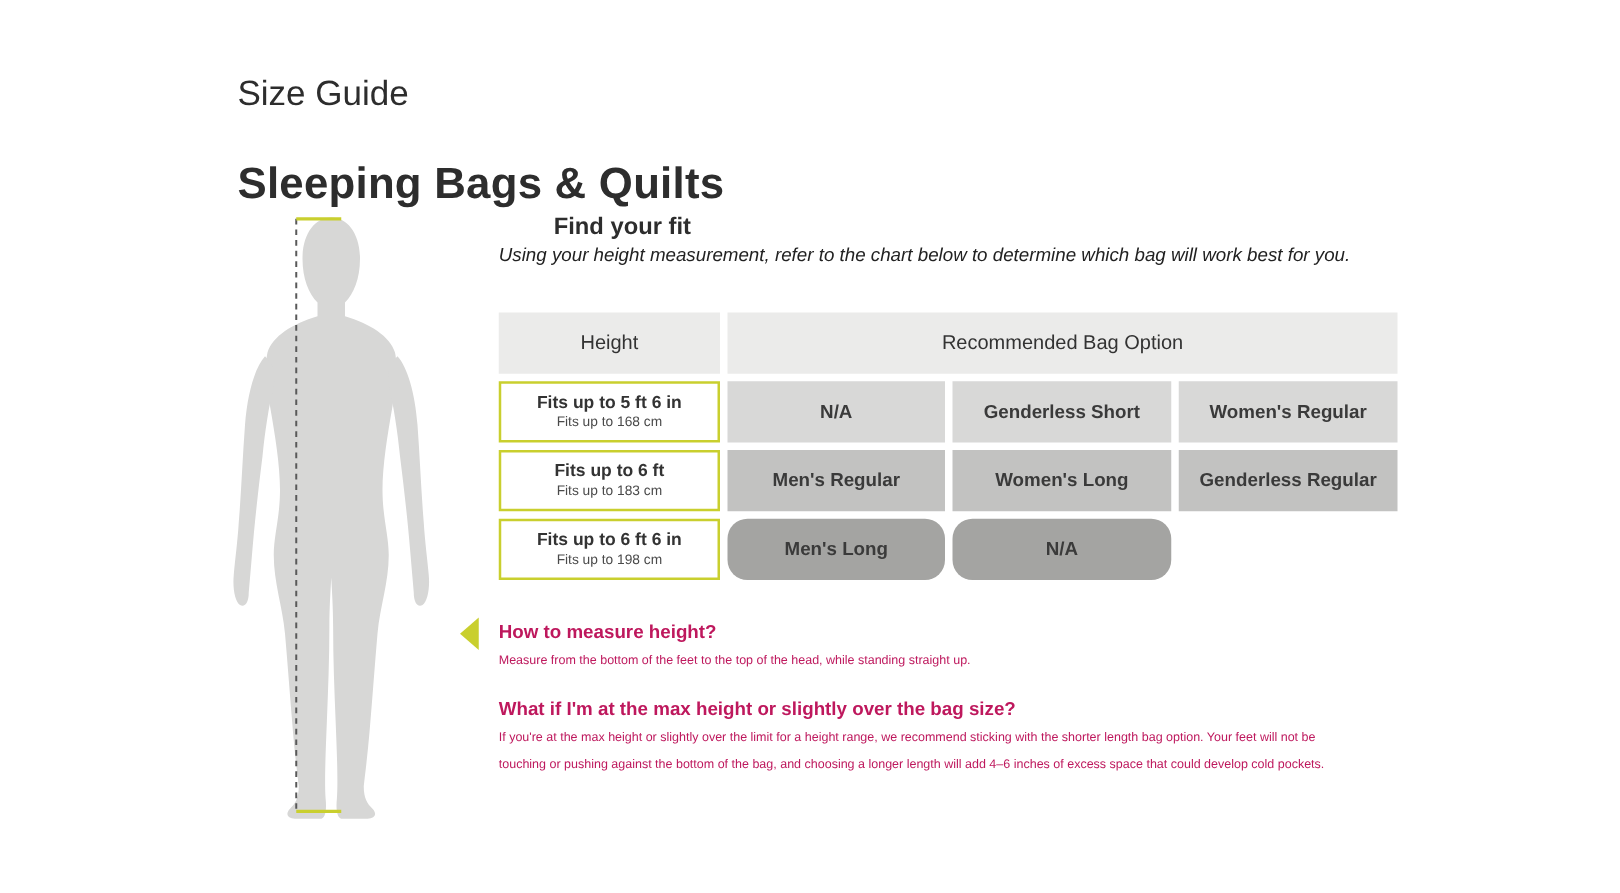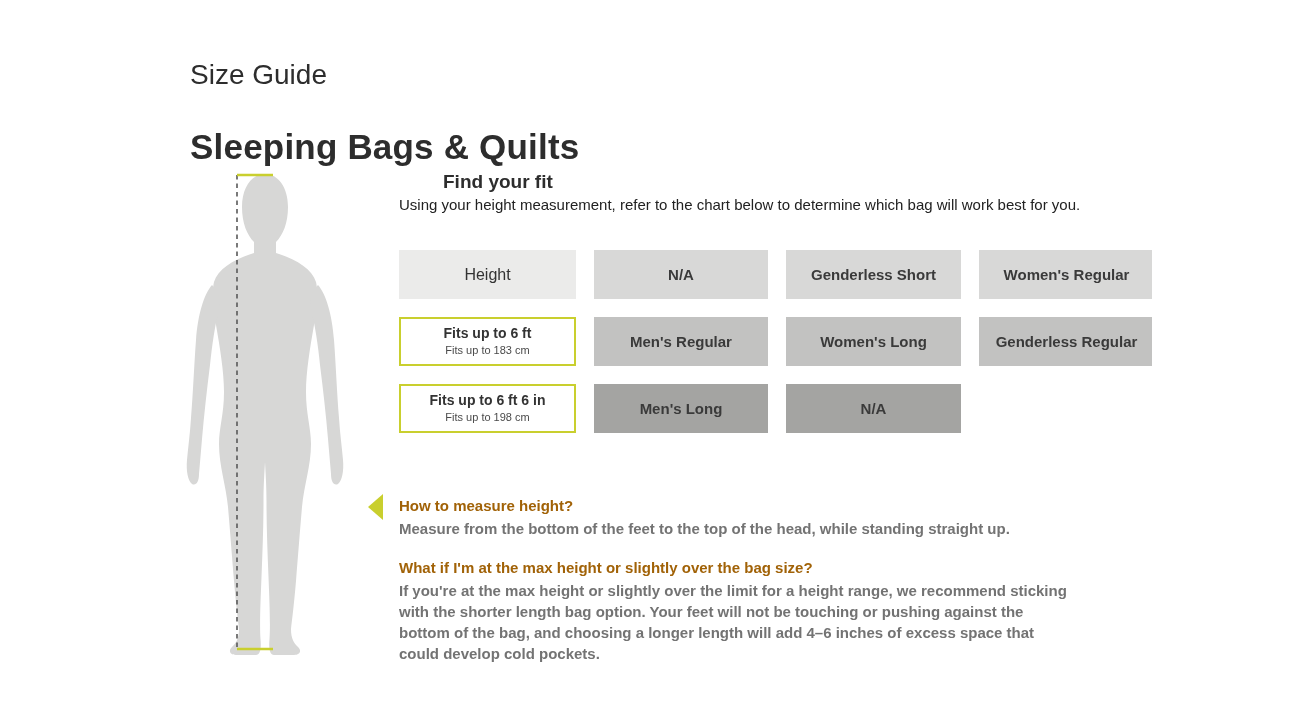--- a/index.html
+++ b/index.html
@@ -20,45 +20,45 @@
   .eyebrow{position:absolute;left:190px;top:60px;font-size:28px;font-weight:400;line-height:1.1;}
   .title{position:absolute;left:190px;top:94px;font-size:35px;font-weight:700;line-height:1.1;letter-spacing:.2px;margin-top:34px;}
 
   .figure{position:absolute;left:185px;top:168px;width:160px;height:490px;}
   .figure svg{display:block;width:100%;height:100%;}
   .silhouette-shape{fill:var(--silhouette);}
   .measure-dash{stroke:var(--measure-line);stroke-width:1.6;stroke-dasharray:4.5 4;fill:none;}
   .marker-line{stroke:var(--accent);stroke-width:2.6;fill:none;}
 
   .intro-heading{position:absolute;left:399px;top:171px;font-size:19px;font-weight:700;margin-left:44px;}
-  .intro-desc{position:absolute;left:399px;top:196px;font-size:15px;white-space:nowrap;color:#222;}
+  .intro-desc{position:absolute;left:399px;top:196px;font-size:15px;white-space:nowrap;color:#222;font-style:italic;}
 
   .size-table{
     position:absolute;left:399px;top:250px;width:707px;
     display:grid;grid-template-columns:177px 174px 175px 175px;
-    grid-template-rows:49px 49px 49px 49px;gap:18px;background:#fff;
+    grid-template-rows:49px 49px 49px 49px;gap:6px;background:#fff;
   }
   .cell{display:flex;align-items:center;justify-content:center;text-align:center;box-sizing:border-box;}
   .head-cell{background:var(--header-cell-bg);font-size:16px;font-weight:400;color:#333;}
   .options-head{grid-column:2 / 5;}
   .height-cell{background:#fff;border:2px solid var(--accent);flex-direction:column;line-height:1.25;}
   .height-primary{font-size:14px;font-weight:700;color:#333;}
   .height-secondary{font-size:11px;font-weight:400;color:#4a4a4a;margin-top:1px;}
   .opt{font-size:15px;font-weight:700;color:#3a3a3a;}
   .r1{background:var(--row-bg-1);}
   .r2{background:var(--row-bg-2);}
-  .r3{background:var(--row-bg-3);}
+  .r3{background:var(--row-bg-3);border-radius:16px;}
 
   .pointer-arrow{
     position:absolute;left:368px;top:494px;width:0;height:0;
     border-top:13px solid transparent;border-bottom:13px solid transparent;
     border-right:15px solid var(--accent);
   }
-  .faq-q{position:absolute;left:399px;font-size:15px;font-weight:700;color:#a16207;}
-  .faq-a{position:absolute;left:399px;font-size:15px;font-weight:700;color:#737373;line-height:21px;}
+  .faq-q{position:absolute;left:399px;font-size:15px;font-weight:700;color:#be185d;}
+  .faq-a{position:absolute;left:399px;font-size:10px;font-weight:400;color:#be185d;line-height:21px;}
   .q1{top:497px;}
   .a1{top:518px;white-space:nowrap;}
   .q2{top:559px;}
   .a2{top:580px;width:678px;}
 </style>
 </head>
 <body>
 
 <div class="page">
 
@@ -76,21 +76,28 @@
     </svg>
   </div>
 
   <div class="intro-heading">Find your fit</div>
   <div class="intro-desc">Using your height measurement, refer to the chart below to determine which bag will work best for you.</div>
 
   <div class="size-table">
     <div class="cell head-cell">
       <span>Height</span>
     </div>
+    <div class="cell head-cell options-head">
+      <span>Recommended Bag Option</span>
+    </div>
 
+    <div class="cell height-cell">
+      <span class="height-primary">Fits up to 5 ft 6 in</span>
+      <span class="height-secondary">Fits up to 168 cm</span>
+    </div>
     <div class="cell opt r1">
         <span>N/A</span>
       </div>
     <div class="cell opt r1">
         <span>Genderless Short</span>
       </div>
     <div class="cell opt r1">
         <span>Women's Regular</span>
       </div>
 

